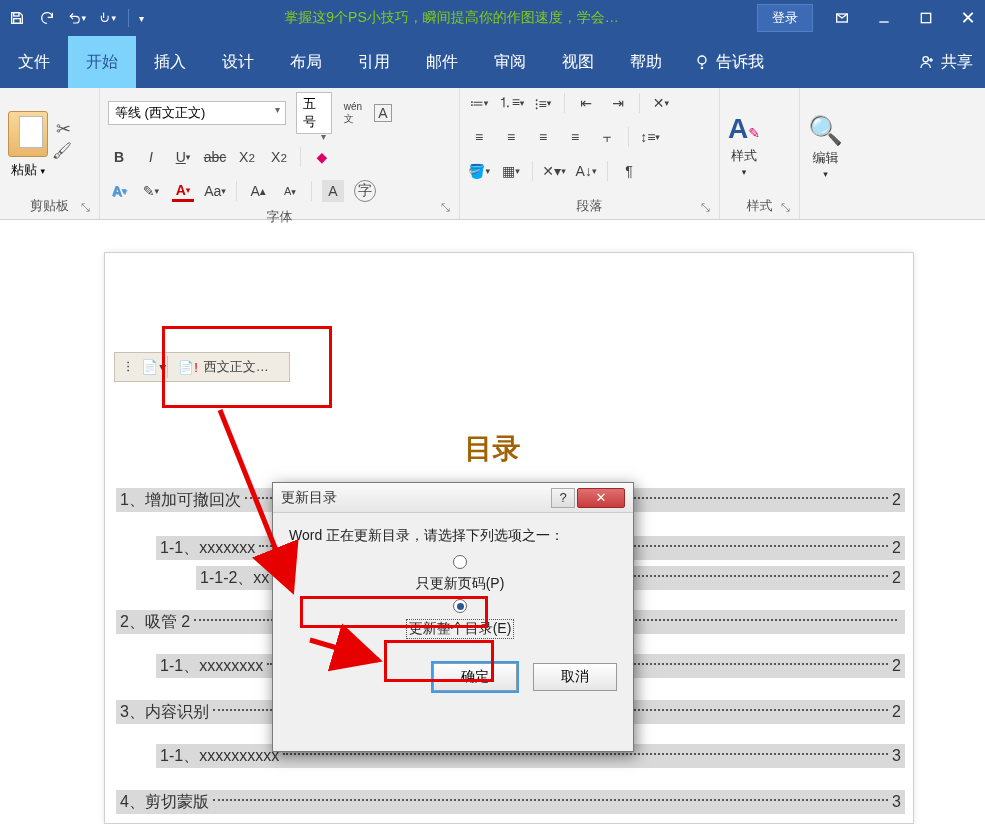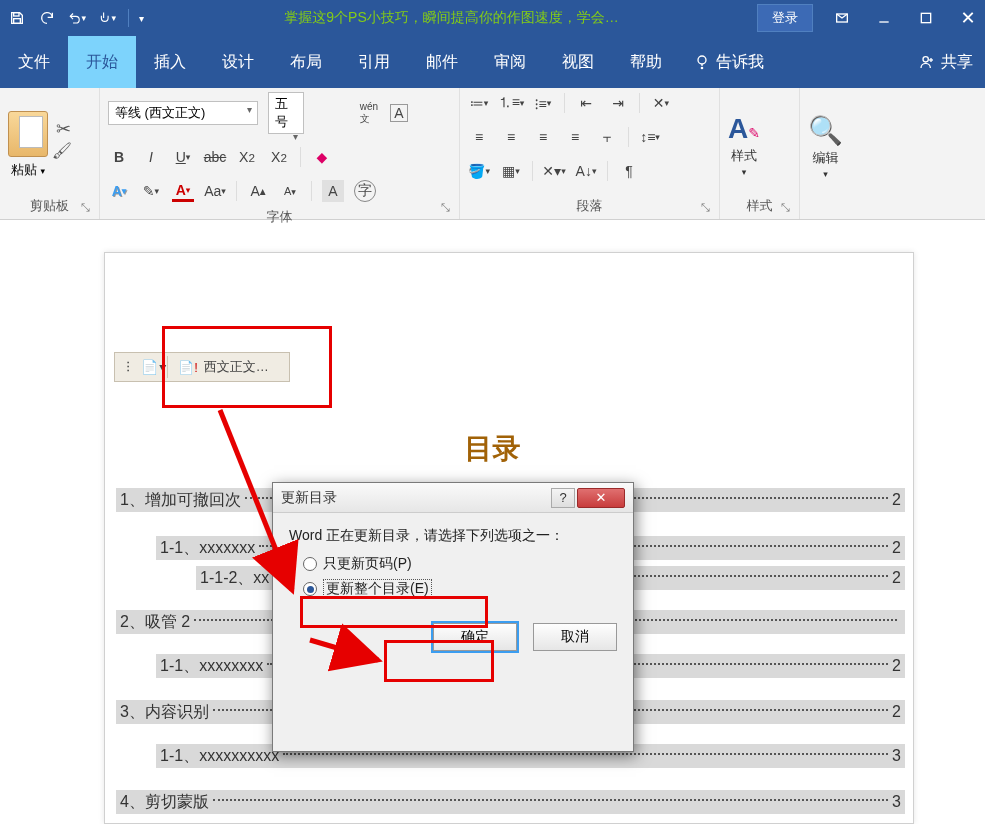--- a/index.html
+++ b/index.html
@@ -67,21 +67,21 @@
 .toc-line .pg { }
 
 
 .dialog { position: absolute; top: 482px; left: 272px; width: 362px; height: 270px; background: #f0f0f0; border: 1px solid #7a7a7a; box-shadow: 2px 4px 14px rgba(0,0,0,0.5); }
 .dialog-titlebar { height: 30px; background: linear-gradient(#fafafa, #e6e6e6); border-bottom: 1px solid #ccc; display: flex; align-items: center; padding: 0 8px; font-size: 14px; color: #333; }
 .dialog-titlebar .spacer { flex: 1; }
 .dialog-help { width: 24px; height: 20px; background: linear-gradient(#f4f4f4, #dedede); border: 1px solid #aaa; display: flex; align-items: center; justify-content: center; font-size: 13px; cursor: pointer; margin-right: 2px; }
 .dialog-close { width: 48px; height: 20px; background: linear-gradient(#e07070, #c83c3c); border: 1px solid #9a2a2a; color: #fff; display: flex; align-items: center; justify-content: center; font-size: 13px; cursor: pointer; border-radius: 2px; }
 .dialog-body { padding: 14px 16px 10px 16px; font-size: 14px; color: #222; }
 .dialog-prompt { margin-bottom: 10px; }
-.radio-row { display: flex; align-items: center; gap: 6px; margin: 6px 0 6px 14px; }
+.radio-row { display: flex; align-items: center; gap: 6px; margin: 6px 0 6px 14px; flex-direction: column; }
 .radio { width: 14px; height: 14px; border: 1px solid #666; border-radius: 50%; display: inline-flex; align-items: center; justify-content: center; cursor: pointer; background: #fff; }
 .radio.selected::after { content: ""; width: 7px; height: 7px; background: #2b579a; border-radius: 50%; }
 .radio-label { cursor: pointer; }
 .radio-label.boxed { border: 1px dotted #555; padding: 0 2px; }
 .dialog-buttons { display: flex; justify-content: flex-end; gap: 16px; padding: 8px 16px 14px 16px; }
 .dlg-btn { width: 84px; height: 28px; border: 1px solid #999; background: linear-gradient(#fefefe, #e6e6e6); font-size: 14px; cursor: pointer; display: flex; align-items: center; justify-content: center; }
 .dlg-btn.primary { outline: 2px solid #3b9df0; outline-offset: 0; }
 
 .red-box-2 { position: absolute; top: 596px; left: 300px; width: 188px; height: 32px; border: 3px solid #e60000; }
 .red-box-3 { position: absolute; top: 640px; left: 384px; width: 110px; height: 42px; border: 3px solid #e60000; }
@@ -192,23 +192,23 @@
         <span style="position:absolute; right:-24px; top:30px; font-size:16px; color:#555; cursor:pointer;">🖌</span>
       </div>
     </div>
     <div class="ribbon-group-label">剪贴板</div>
     <span class="dialog-launcher">⤡</span>
   </div>
 
   <div class="ribbon-group font-group">
     <div style="display:flex;flex-direction:column;gap:6px;flex:1;">
       <div class="ribbon-row">
-        <div class="font-select" style="width:150px;">等线 (西文正文)</div>
+        <div class="font-select" style="width:178px;">等线 (西文正文)</div>
         <div class="font-select" style="width:36px;">五号</div>
-        <span class="rb-btn" style="font-size:10px;margin-left:44px;">wén<br>文</span>
+        <span class="rb-btn" style="font-size:10px;">wén<br>文</span>
         <span class="rb-btn" style="border:1px solid #999;width:18px;height:18px;">A</span>
       </div>
       <div class="ribbon-row">
         <span class="rb-btn">
             <b>B</b>
           </span>
         <span class="rb-btn">
             <i>I</i>
           </span>
         <span class="rb-btn drop">

